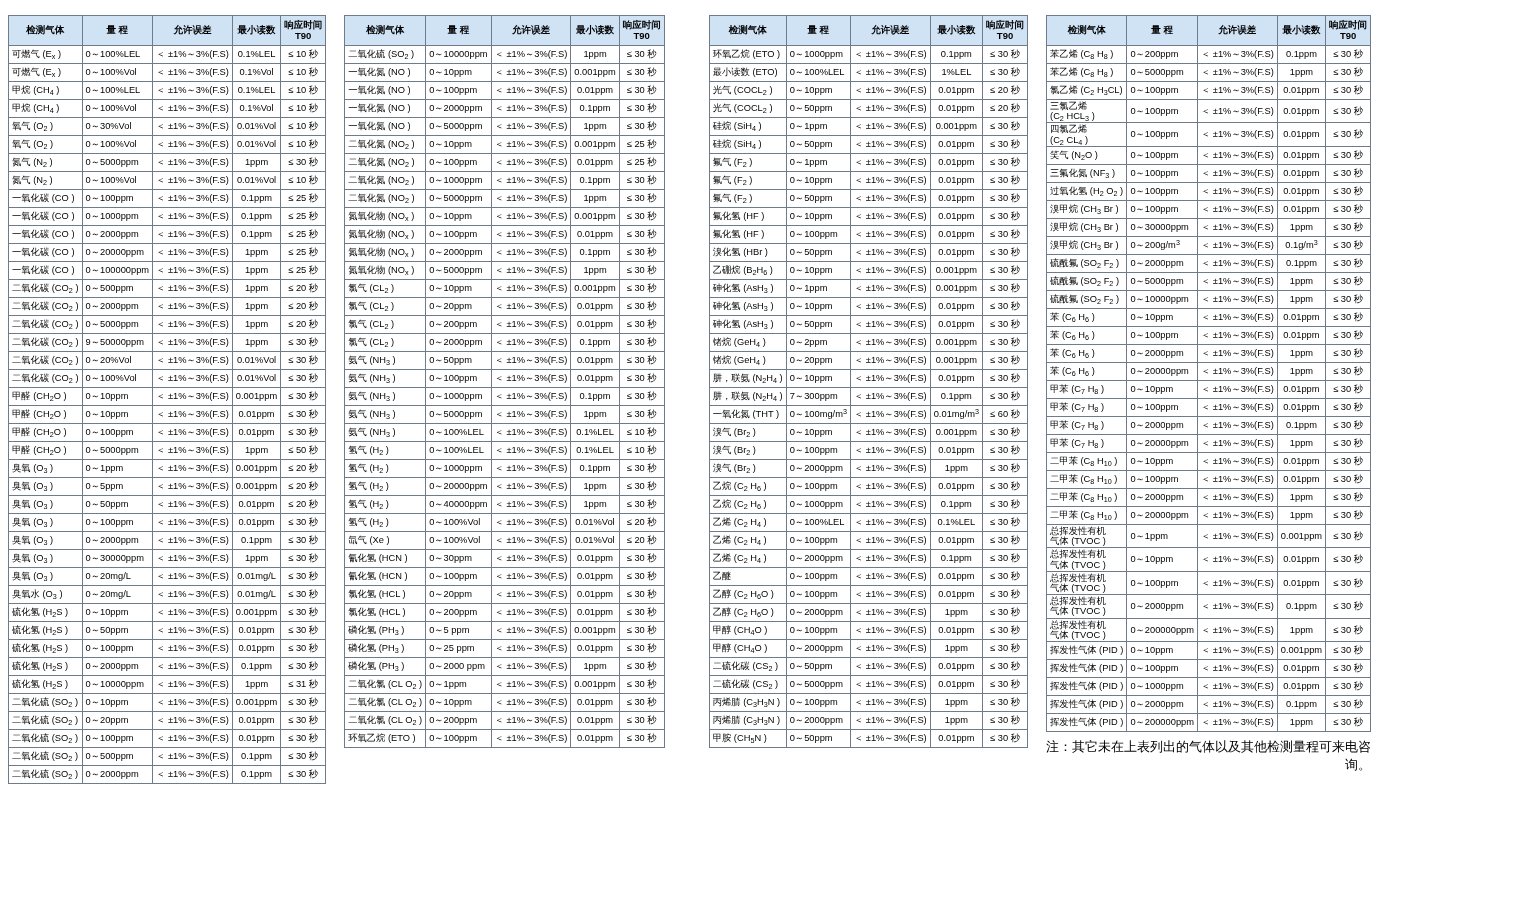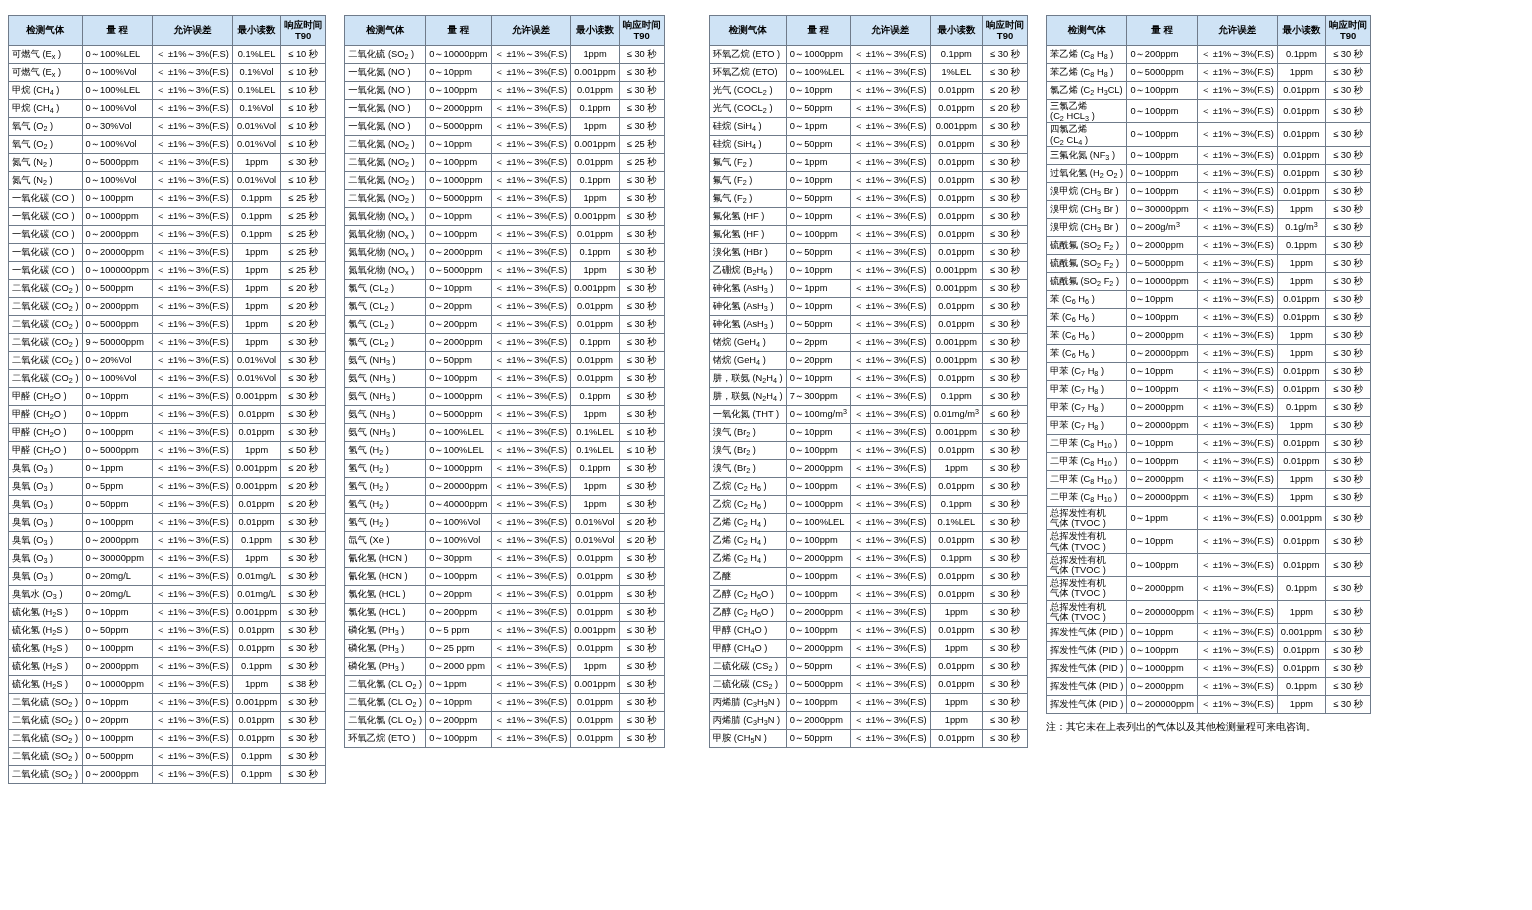--- a/index.html
+++ b/index.html
@@ -32,22 +32,22 @@
     font-size:9.5px;
     height:30px;
     line-height:1.1;
   }
   td.c{text-align:center;}
   td.l{text-align:left;}
   sub{font-size:7.2px;vertical-align:baseline;position:relative;top:2px;}
   sup{font-size:7.2px;vertical-align:baseline;position:relative;top:-3px;}
   .note{
     margin-top:6px;
-    font-size:10px;
-    text-align:left;
+    font-size:13px;
+    text-align:right;
   }
   .wrapcell{white-space:normal;line-height:1.1;}
   
   .cw0{width:78px;}
   .cw1{width:72px;}
   .cw2{width:92px;}
   .cw3{width:60px;}
   .cw4{width:48px;}
 </style>
 </head>
@@ -311,21 +311,21 @@
               <td class="l cw1">0～2000ppm</td>
               <td class="c cw2">＜ ±1%～3%(F.S)</td>
               <td class="c cw3">0.1ppm</td>
               <td class="c cw4">≤ 30 秒</td>
             </tr>
             <tr>
               <td class="l cw0">硫化氢 (H<sub>2</sub>S )</td>
               <td class="l cw1">0～10000ppm</td>
               <td class="c cw2">＜ ±1%～3%(F.S)</td>
               <td class="c cw3">1ppm</td>
-              <td class="c cw4">≤ 38 秒</td>
+              <td class="c cw4">≤ 31 秒</td>
             </tr>
             <tr>
               <td class="l cw0">二氧化硫 (SO<sub>2</sub> )</td>
               <td class="l cw1">0～10ppm</td>
               <td class="c cw2">＜ ±1%～3%(F.S)</td>
               <td class="c cw3">0.001ppm</td>
               <td class="c cw4">≤ 30 秒</td>
             </tr>
             <tr>
               <td class="l cw0">二氧化硫 (SO<sub>2</sub> )</td>
@@ -665,21 +665,21 @@
           </thead>
         <tbody>
             <tr>
               <td class="l cw0">环氧乙烷 (ETO )</td>
               <td class="l cw1">0～1000ppm</td>
               <td class="c cw2">＜ ±1%～3%(F.S)</td>
               <td class="c cw3">0.1ppm</td>
               <td class="c cw4">≤ 30 秒</td>
             </tr>
             <tr>
-              <td class="l cw0">环氧乙烷 (ETO)</td>
+              <td class="l cw0">最小读数 (ETO)</td>
               <td class="l cw1">0～100%LEL</td>
               <td class="c cw2">＜ ±1%～3%(F.S)</td>
               <td class="c cw3">1%LEL</td>
               <td class="c cw4">≤ 30 秒</td>
             </tr>
             <tr>
               <td class="l cw0">光气 (COCL<sub>2</sub> )</td>
               <td class="l cw1">0～10ppm</td>
               <td class="c cw2">＜ ±1%～3%(F.S)</td>
               <td class="c cw3">0.01ppm</td>
@@ -984,20 +984,27 @@
               <td class="c cw4">≤ 30 秒</td>
             </tr>
             <tr>
               <td class="l cw0 wrapcell">四氯乙烯<br>(C<sub>2</sub> CL<sub>4</sub> )</td>
               <td class="l cw1">0～100ppm</td>
               <td class="c cw2">＜ ±1%～3%(F.S)</td>
               <td class="c cw3">0.01ppm</td>
               <td class="c cw4">≤ 30 秒</td>
             </tr>
             <tr>
+              <td class="l cw0">笑气 (N<sub>2</sub>O )</td>
+              <td class="l cw1">0～100ppm</td>
+              <td class="c cw2">＜ ±1%～3%(F.S)</td>
+              <td class="c cw3">0.01ppm</td>
+              <td class="c cw4">≤ 30 秒</td>
+            </tr>
+            <tr>
               <td class="l cw0">三氟化氮 (NF<sub>3</sub> )</td>
               <td class="l cw1">0～100ppm</td>
               <td class="c cw2">＜ ±1%～3%(F.S)</td>
               <td class="c cw3">0.01ppm</td>
               <td class="c cw4">≤ 30 秒</td>
             </tr>
             <tr>
               <td class="l cw0">过氧化氢 (H<sub>2</sub> O<sub>2</sub> )</td>
               <td class="l cw1">0～100ppm</td>
               <td class="c cw2">＜ ±1%～3%(F.S)</td>

